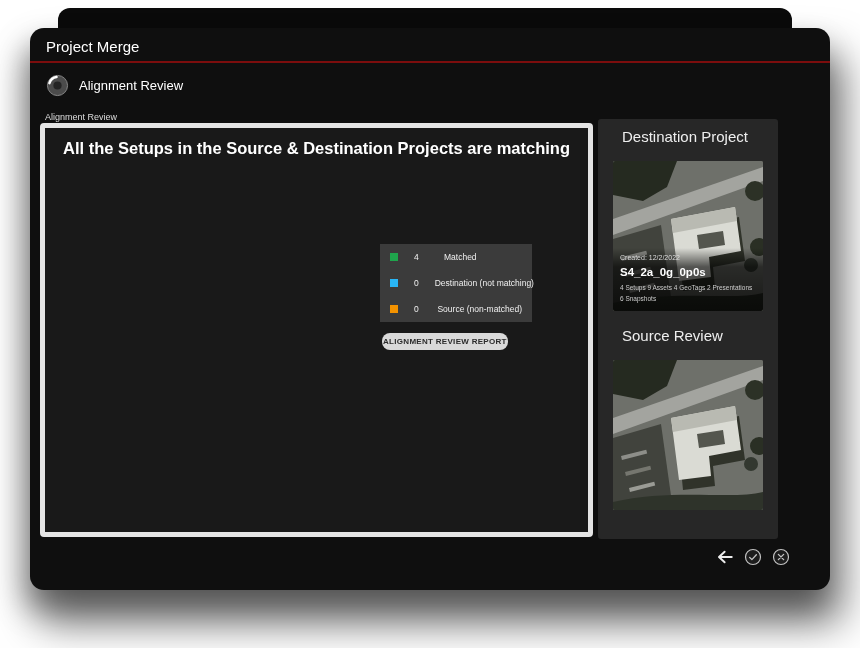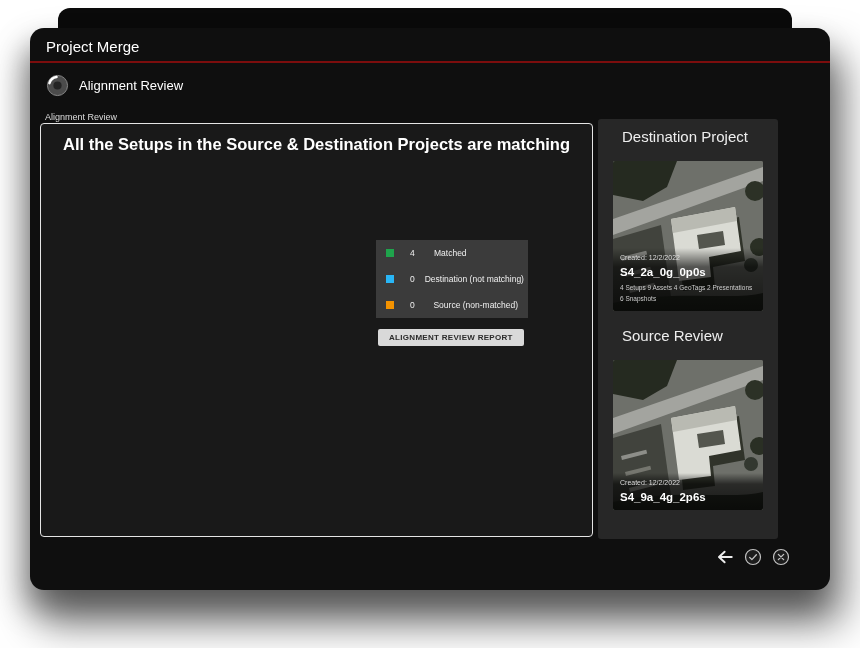--- a/index.html
+++ b/index.html
@@ -18,35 +18,35 @@
   .titlebar { position:absolute; left:16px; top:10px; color:#ffffff; font-size:15px; }
   .red-divider { position:absolute; left:0; top:33px; width:100%; height:2px; background:#7c0d0d; }
 
   .section-header { position:absolute; left:16px; top:46px; display:flex; align-items:center; gap:10px; }
   .section-header .icon { width:23px; height:23px; display:inline-block; }
   .section-header .label { color:#ffffff; font-size:13px; }
 
   .panel-label { position:absolute; left:15px; top:84px; color:#dddddd; font-size:9px; }
 
   .main-panel { position:absolute; left:10px; top:95px; width:553px; height:414px;
-                background:#191919; border:1px solid #e5e5e5; border-radius:4px; }
+                background:#191919; border:5px solid #e5e5e5; border-radius:4px; }
   .heading { margin-top:11px; text-align:center; color:#ffffff; font-size:16.5px; font-weight:bold; }
 
   .pie { position:absolute; left:78px; top:96px; width:178px; height:178px; border-radius:50%; }
   .pie-label { position:absolute; left:24px; top:50%; transform:translateY(-50%);
                color:#ffffff; font-size:10px; }
 
   .legend { position:absolute; left:335px; top:116px; width:152px; background:#3b3b3b; }
   .legend-row { display:flex; align-items:center; height:26px; padding:0 10px; }
   .legend-swatch { width:8px; height:8px; flex:0 0 8px; }
   .legend-value { color:#f0f0f0; font-size:8.5px; margin-left:16px; width:14px; }
-  .legend-label { color:#f0f0f0; font-size:8.5px; margin-left:10px; white-space:nowrap; }
+  .legend-label { color:#f0f0f0; font-size:8.5px; margin-left:16px; white-space:nowrap; }
 
-  .report-btn { position:absolute; left:337px; top:205px; height:17px; padding:0 11px;
-                background:#d9d9d9; color:#2b2b2b; border:none; border-radius:2px;
+  .report-btn { position:absolute; left:337px; top:205px; height:17px; padding:0 1px;
+                background:#d9d9d9; color:#2b2b2b; border:none; border-radius:8px;
                 font-family:inherit; font-size:8px; font-weight:bold; letter-spacing:0.3px;
                 cursor:pointer; }
 
   .side-panel { position:absolute; left:568px; top:91px; width:180px; height:420px;
                 background:#272727; border-radius:3px; padding:9px 7px; }
   .side-label { color:#eeeeee; font-size:15px; margin:0 1px 8px 17px; }
   .side-label.second { margin-top:14px; }
   .thumb { position:relative; width:150px; height:150px; margin:16px auto; border-radius:2px;
            overflow:hidden; background:#6e706a; }
   .thumb svg.aerial { position:absolute; inset:0; width:100%; height:100%; }
@@ -149,24 +149,20 @@
           <rect x="12" y="112" width="26" height="4" fill="#75766f" transform="rotate(-14 12 112)"></rect>
           <rect x="16" y="128" width="26" height="4" fill="#9a9b95" transform="rotate(-14 16 128)"></rect>
           <polygon points="64,68 126,56 132,100 100,106 102,126 70,130" fill="#16190f" opacity="0.7"></polygon>
           <polygon points="58,58 122,46 128,90 96,96 98,116 66,120" fill="#dadbd4"></polygon>
           <polygon points="58,58 122,46 124,60 60,72" fill="#b9bab2"></polygon>
           <polygon points="84,74 110,70 112,84 86,88" fill="#54564e"></polygon>
           <path d="M0,150 L150,150 L150,132 C120,140 60,128 0,142 Z" fill="#2e332a"></path>
           <circle cx="146" cy="86" r="9" fill="#2a2f24"></circle>
           <circle cx="138" cy="104" r="7" fill="#333830"></circle>
         </svg>
-        <div class="thumb-overlay">
-          <div class="created">Created: 12/2/2022</div>
-          <div class="proj-name">S4_9a_4g_2p6s</div>
-        </div>
       </div>
     </div>
 
     <div class="footer-actions">
       <span class="fbtn">
         <svg viewBox="0 0 24 24" width="18" height="18">
           <path d="M21 12 H5 M11.5 5 L4 12 L11.5 19" stroke="#ececec" stroke-width="2.6" fill="none" stroke-linecap="round" stroke-linejoin="round"></path>
         </svg>
       </span>
       <span class="fbtn">

